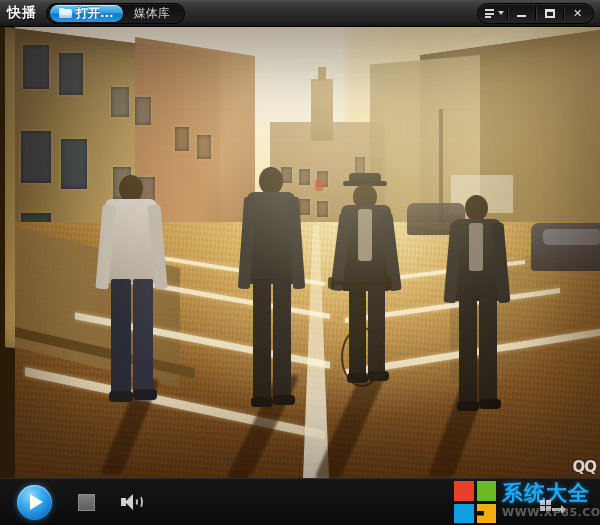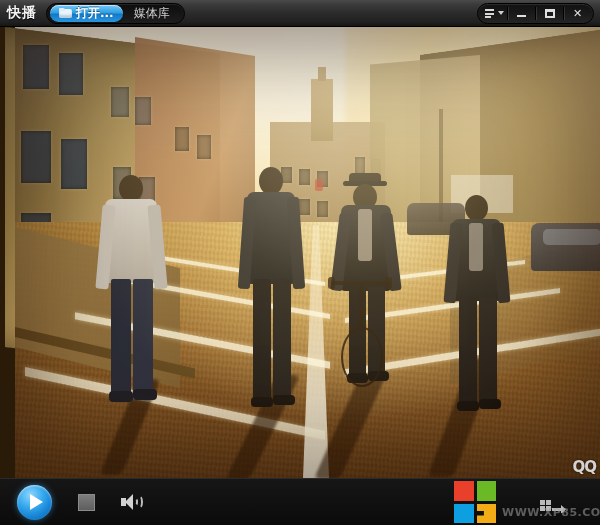--- a/index.html
+++ b/index.html
@@ -488,20 +488,21 @@
       <span class="w2"></span>
     </div>
 
     <div class="wm">
       <div class="wm-squares">
         <span class="sq r"></span>
         <span class="sq g"></span>
         <span class="sq b"></span>
         <span class="sq y"></span>
       </div>
+      <div class="wm-text">系统大全</div>
       <svg class="wm-arrow" viewBox="0 0 26 14">
         <rect x="0" y="1" width="5" height="5" fill="#d8d8d8"></rect>
         <rect x="6" y="1" width="5" height="5" fill="#d8d8d8"></rect>
         <rect x="0" y="7" width="5" height="5" fill="#d8d8d8"></rect>
         <rect x="6" y="7" width="5" height="5" fill="#d8d8d8"></rect>
         <path d="M12 9 h9 v-3 l5 4.5 -5 4.5 v-3 h-9 z" fill="#d8d8d8"></path>
       </svg>
       <div class="wm-url">WWW.XP85.COM</div>
     </div>
   </div>

